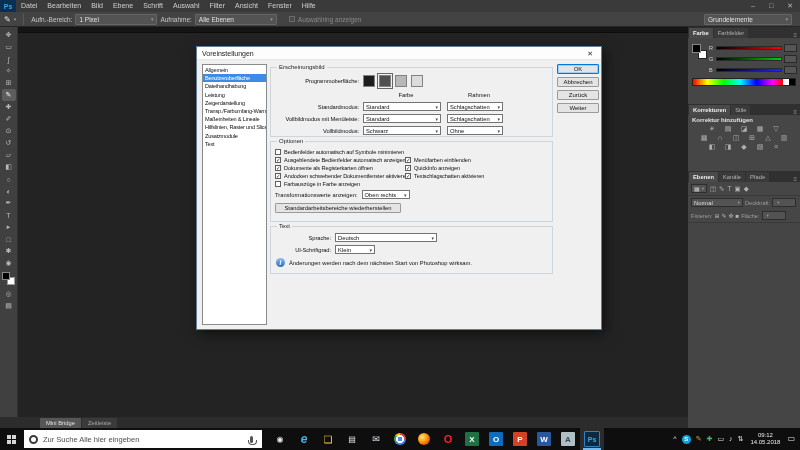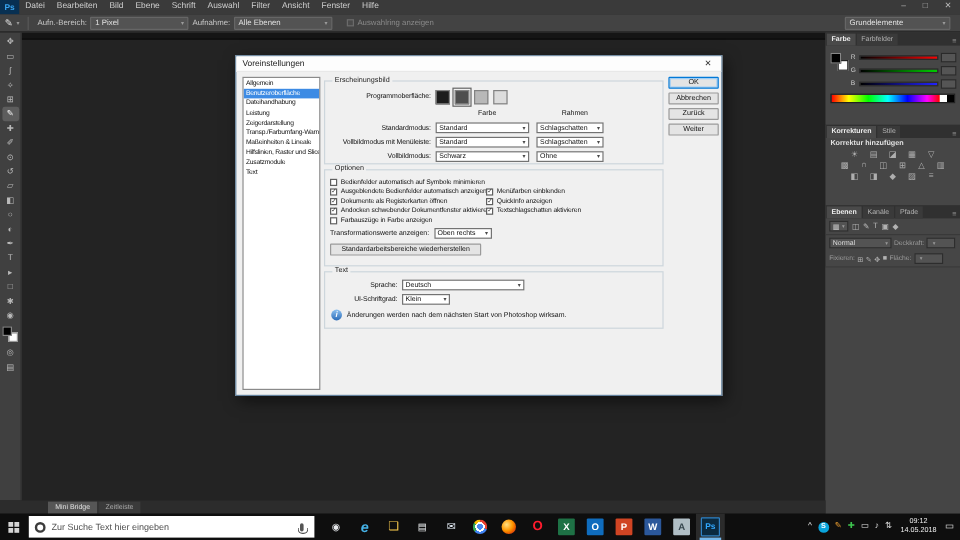--- a/index.html
+++ b/index.html
@@ -335,21 +335,21 @@
   <span class="start">
     <span class="wlogo">
         <i></i>
         <i></i>
         <i></i>
         <i></i>
       </span>
   </span>
   <div class="search">
     <span class="cortana-ring"></span>
-    <span class="search-text">Zur Suche Text hier eingeben</span>
+    <span class="search-text">Zur Suche Alle hier eingeben</span>
     <span class="mic"></span>
   </div>
   <div class="apps">
     <span class="app" data-kind="people">◉</span>
       <span class="app" data-kind="edge">e</span>
       <span class="app" data-kind="explorer">❏</span>
       <span class="app" data-kind="store">▤</span>
       <span class="app" data-kind="mail">✉</span>
       <span class="app" data-kind="chrome"></span>
       <span class="app" data-kind="firefox"></span>

